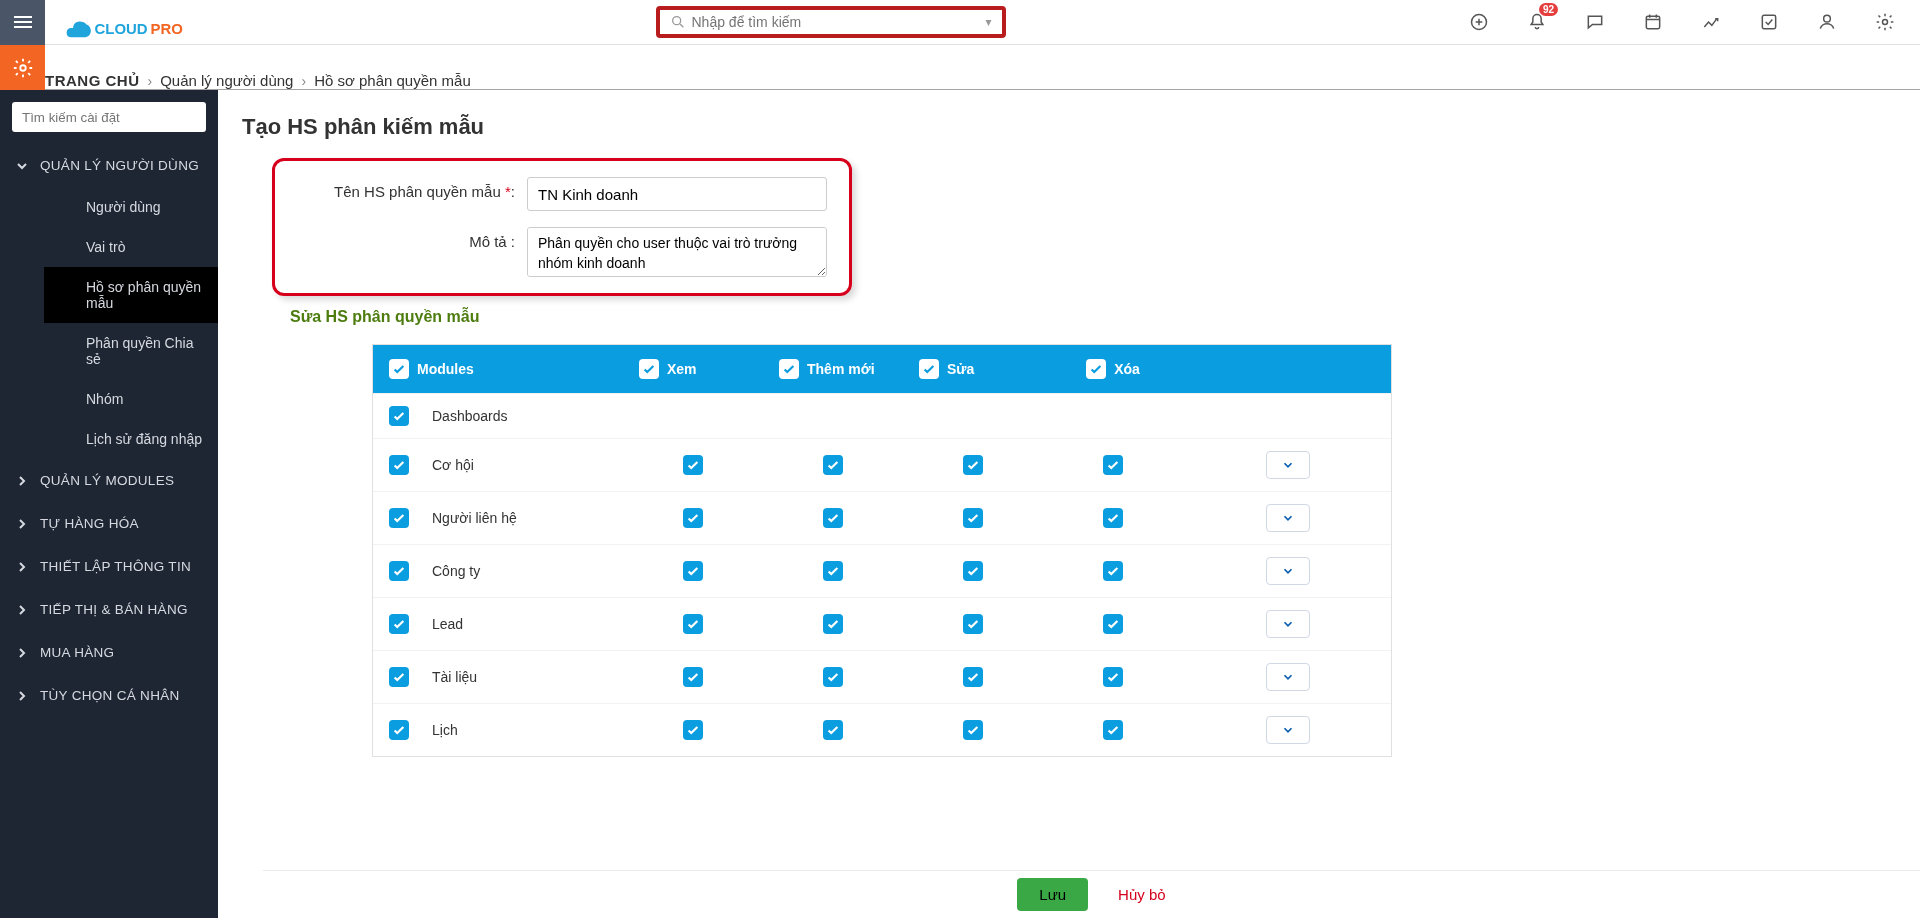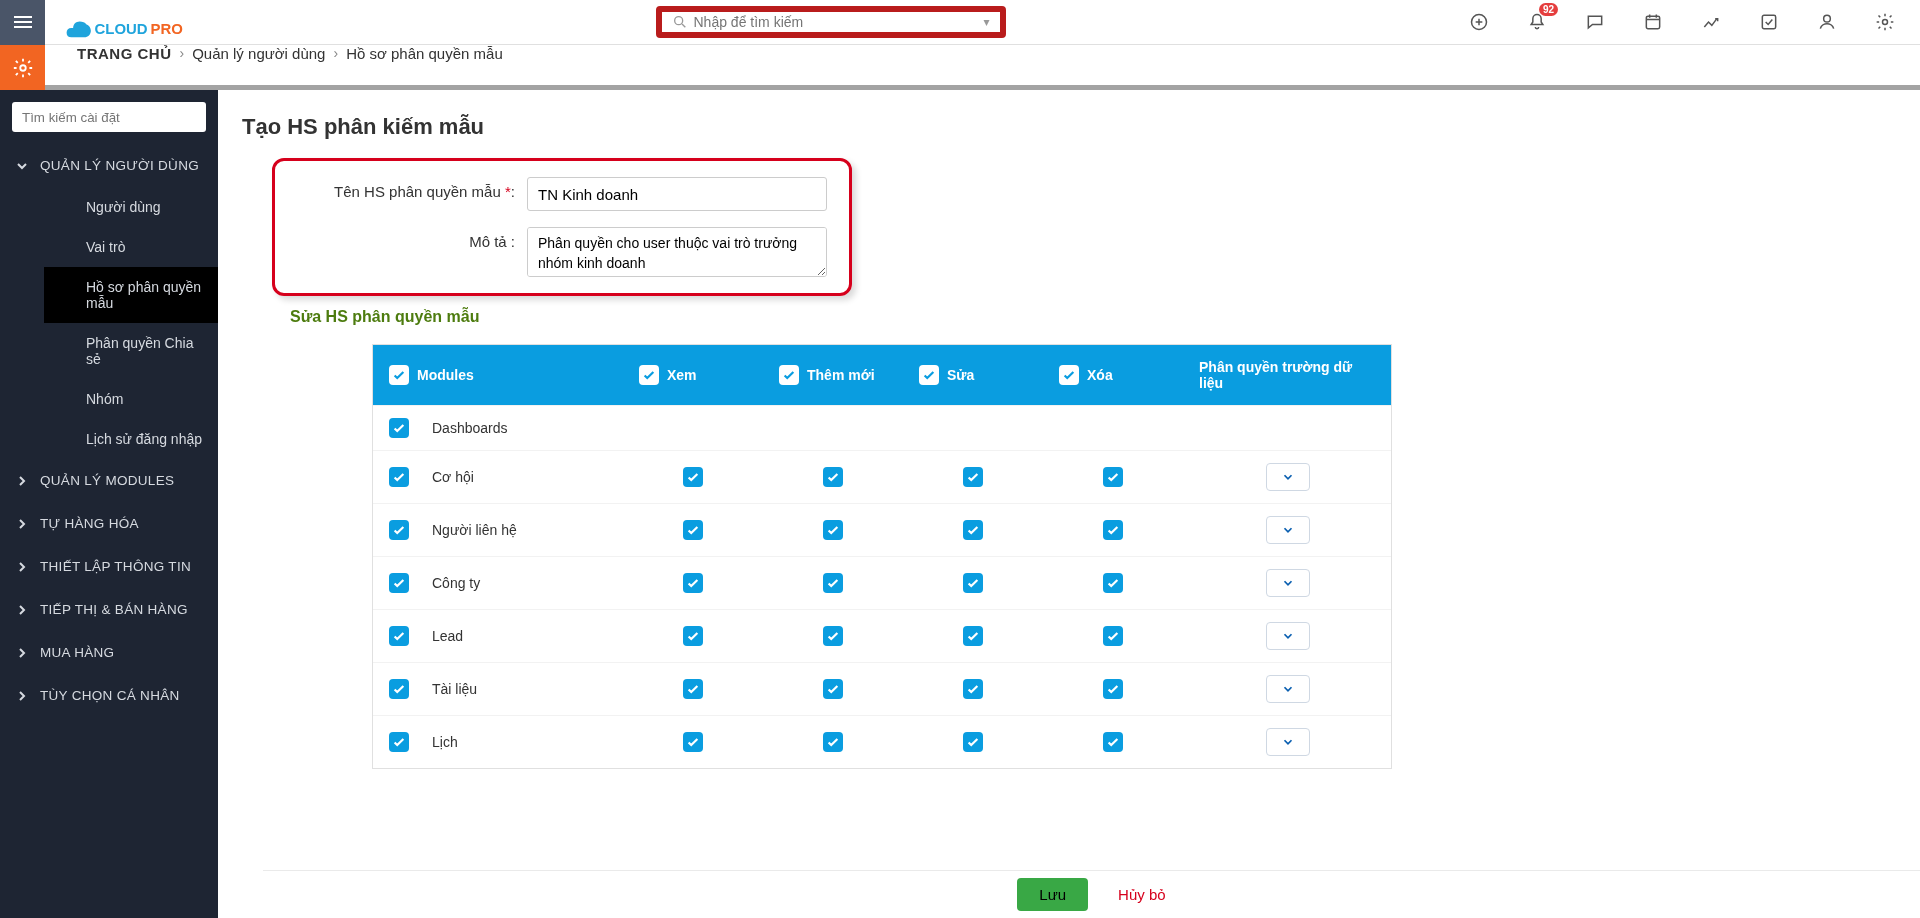--- a/index.html
+++ b/index.html
@@ -15,21 +15,21 @@
     display: flex; align-items: center; justify-content: center;
     cursor: pointer;
   }
   .menu-toggle svg { width: 24px; height: 24px; }
   .logo-area { display: flex; align-items: center; padding: 0 16px; margin-top: 12px; }
   .logo-area svg { height: 28px; }
   .search-wrap {
     flex: 1; display: flex; justify-content: center;
   }
   .search-box {
-    width: 350px; height: 32px; border: 6px solid #b91c1c; border-radius: 4px;
+    width: 350px; height: 32px; border: 4px solid #b91c1c; border-radius: 4px;
     display: flex; align-items: center; padding: 0 10px; position: relative;
   }
   .search-box input {
     border: none; outline: none; flex: 1; font-size: 14px; color: #555; margin-left: 6px;
   }
   .search-box .chev { color: #999; font-size: 12px; }
   .header-actions {
     display: flex; align-items: flex-start; gap: 36px; padding: 0 24px;
   }
   .header-icon { width: 22px; height: 22px; color: #555; cursor: pointer; position: relative; display: flex; align-items: center; justify-content: center; }
@@ -49,22 +49,22 @@
     width: 45px; height: 45px; background: #f26522;
     display: flex; align-items: center; justify-content: center; cursor: pointer;
   }
 
   
   .sidebar {
     width: 218px; background: #1e2533; color: #d6dae0;
     display: flex; flex-direction: column;
   }
   .breadcrumb-bar {
-    height: 45px; display: flex; align-items: flex-start; padding: 0 32px;
-    border-bottom: 5px solid #a3a3a3; background: #fff; color: #333;
+    height: 45px; display: flex; align-items: flex-end; padding: 0 0;
+    border-bottom: 1px solid #a3a3a3; background: #fff; color: #333;
     flex: 1;
   }
   .breadcrumb-row { display: flex; }
   .breadcrumb-bar .bc-item { font-size: 15px; }
   .breadcrumb-bar .bc-home { font-weight: 700; letter-spacing: .5px; }
   .breadcrumb-bar .bc-sep { margin: 0 8px; color: #888; }
 
   .sidebar-search {
     padding: 12px;
   }
@@ -375,23 +375,20 @@
           <span>Sửa</span>
         </div>
         <div>
           <span class="cb head">
               <svg viewBox="0 0 16 16">
                 <path d="M3 8.5l3 3 7-7" fill="none" stroke="#0a9de0" stroke-width="2.5"></path>
               </svg>
             </span>
           <span>Xóa</span>
         </div>
-        <div>
-          <span>Phân quyền trường dữ liệu</span>
-        </div>
       </div>
 
       <div id="perm-rows">
           <div class="perm-row">
             <div>
               <span class="cb">
                 <svg viewBox="0 0 16 16">
                   <path d="M3 8.5l3 3 7-7" fill="none" stroke="#fff" stroke-width="2.5"></path>
                 </svg>
               </span>

